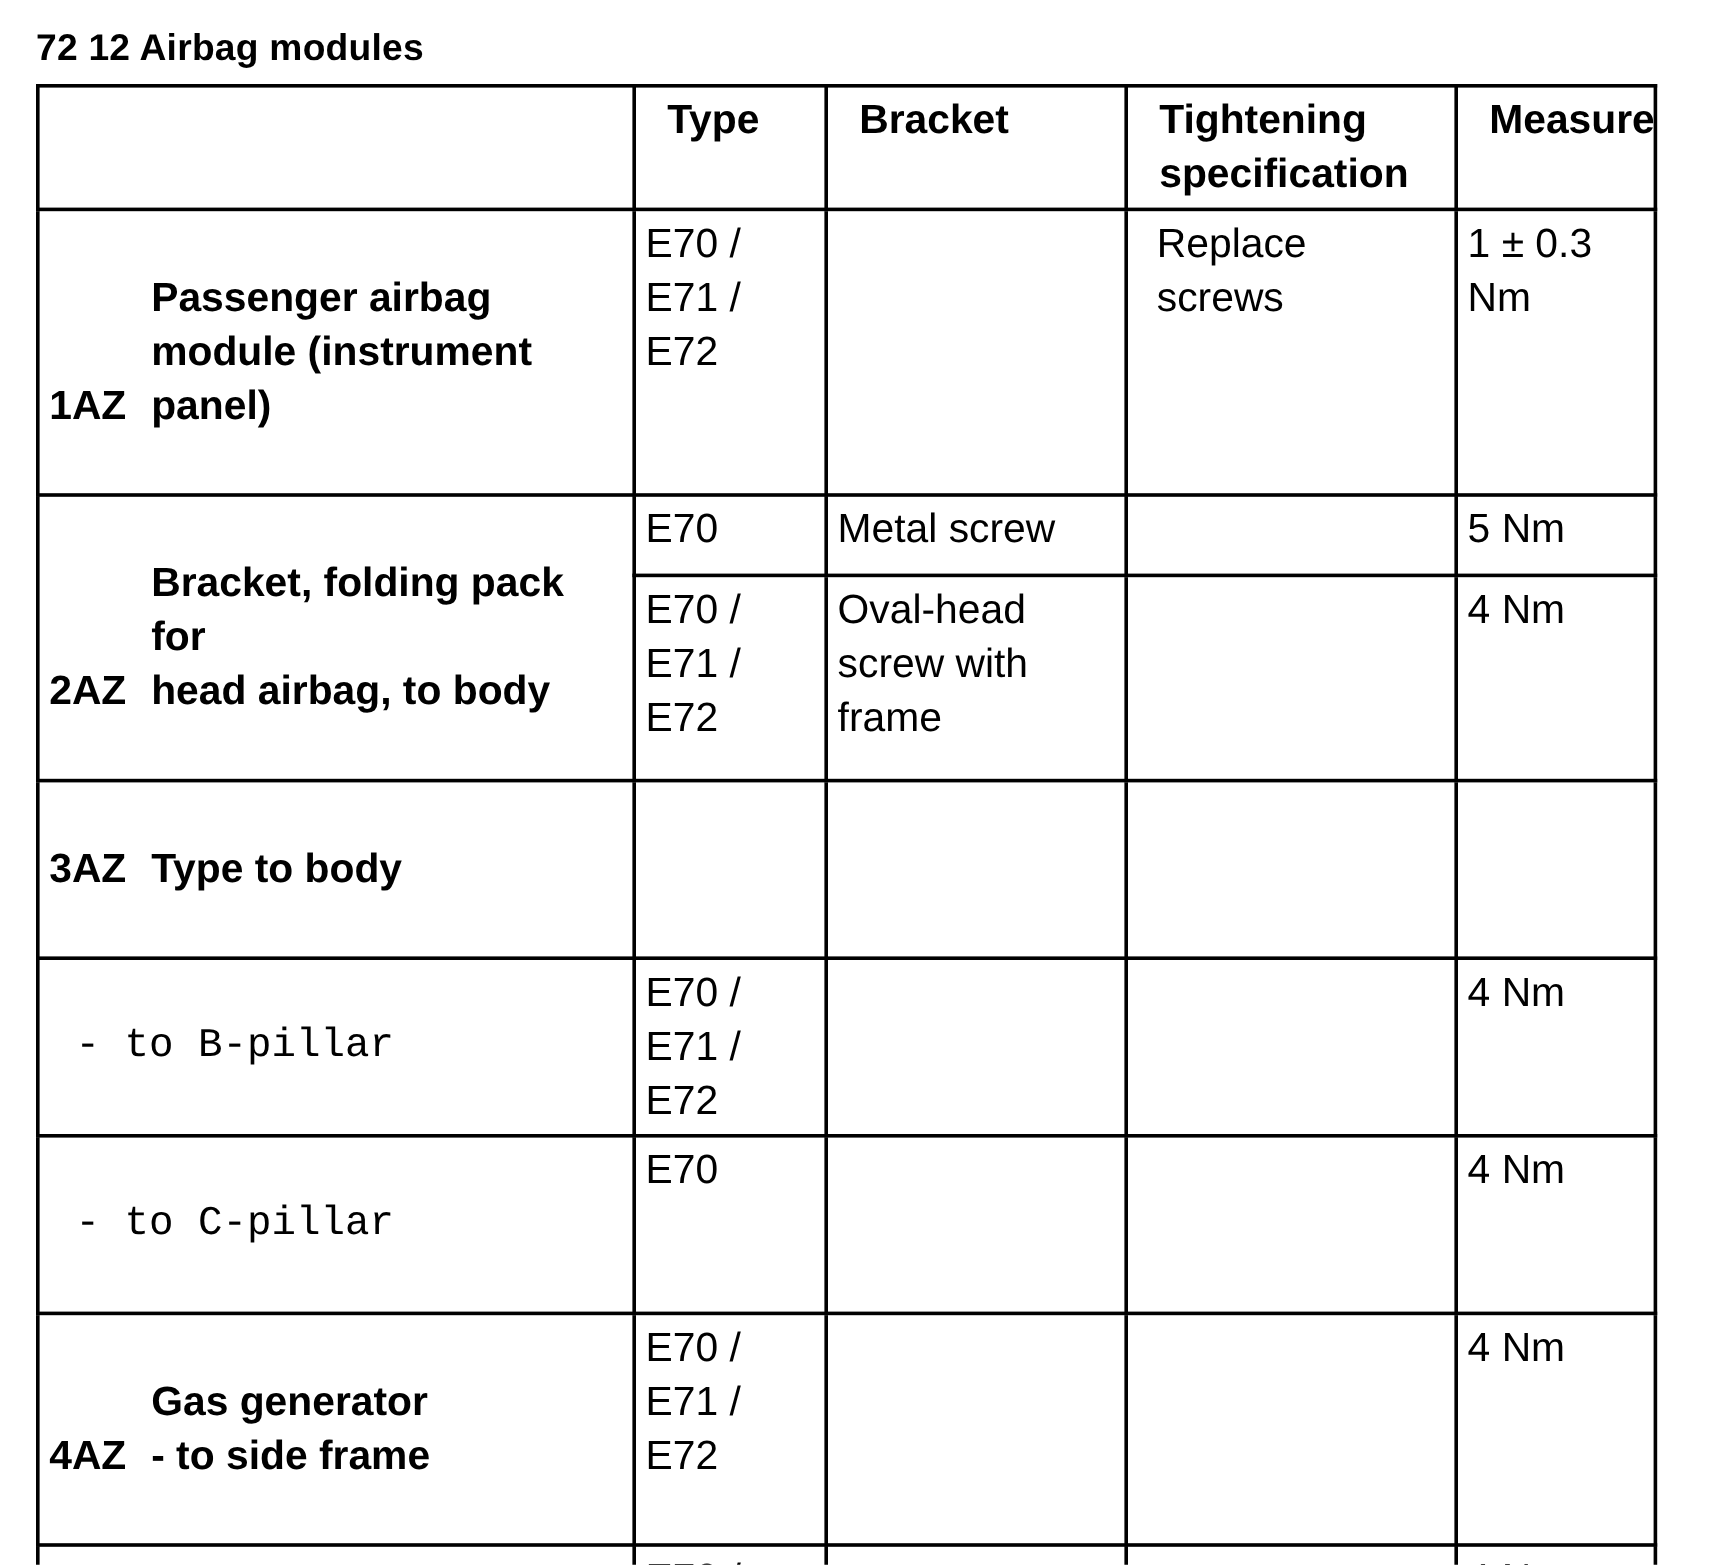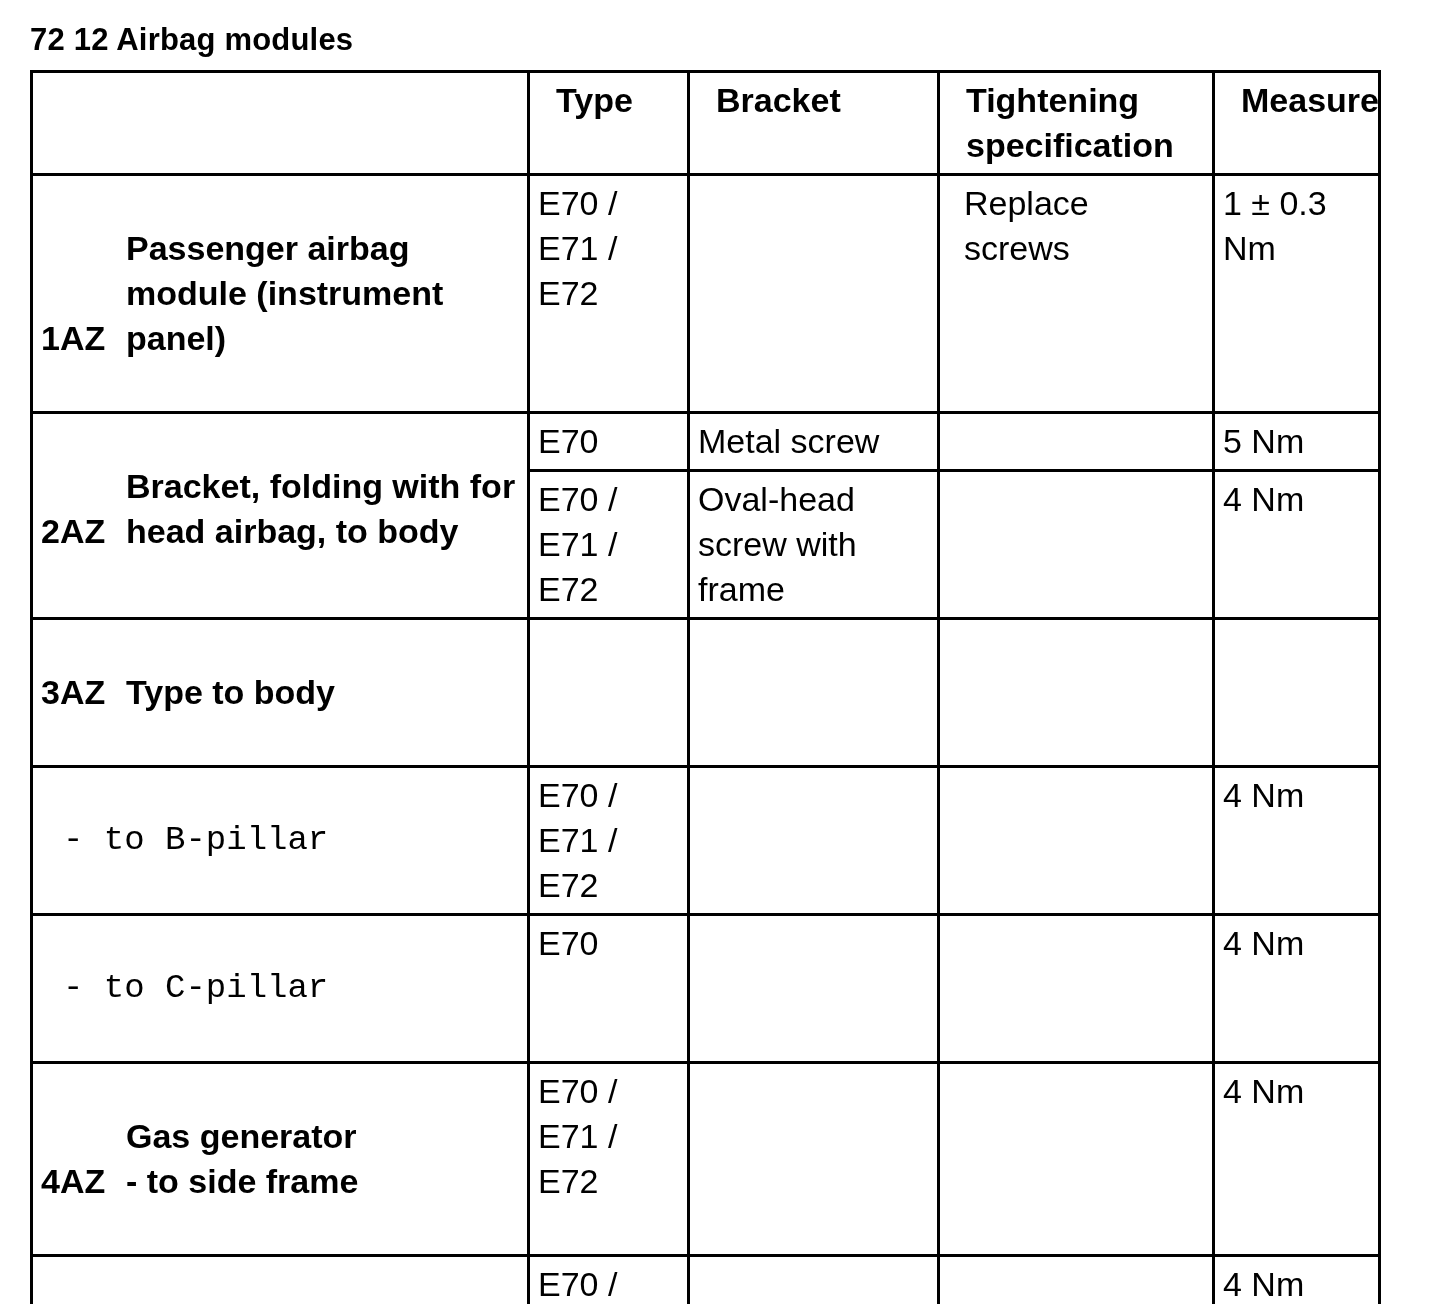--- a/index.html
+++ b/index.html
@@ -118,21 +118,21 @@
       <td class="pad-lg">Replace
 screws</td>
       <td>1 ± 0.3
 Nm</td>
     </tr>
 
     <tr>
       <td rowspan="2">
         <div class="item-flex">
           <span class="code">2AZ</span>
-          <span class="label">Bracket, folding with for
+          <span class="label">Bracket, folding pack for
 head airbag, to body</span>
         </div>
       </td>
       <td>E70</td>
       <td>Metal screw</td>
       <td class="pad-lg"></td>
       <td>5 Nm</td>
     </tr>
 
     <tr>

